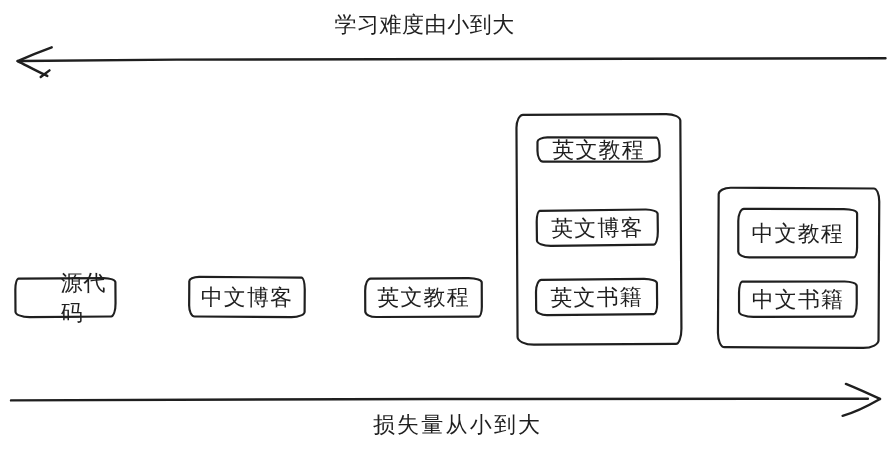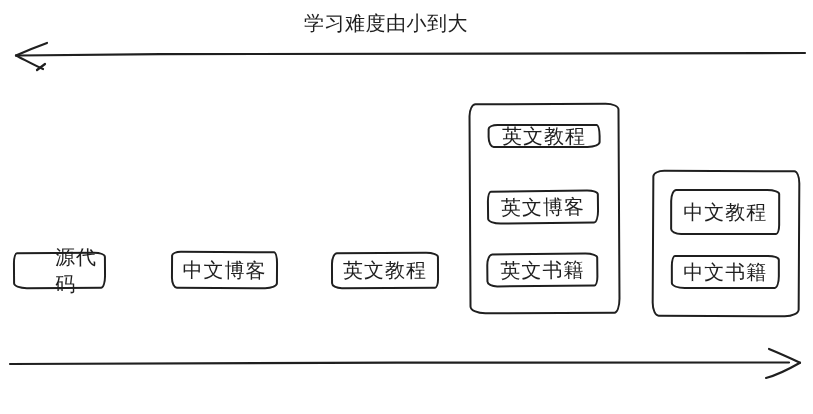--- a/index.html
+++ b/index.html
@@ -102,14 +102,15 @@
       <span>中文书籍</span>
     </div>
   </div>
 
   <svg class="arrow-svg bottom-arrow" viewBox="0 0 813 40" xmlns="http://www.w3.org/2000/svg">
     <path d="M10 20 C 250 18, 550 19, 789 18.5"></path>
     <path d="M769 5 C 780 9.5, 791 14.5, 800 18.7"></path>
     <path d="M800 18.7 C 789 25, 777 31, 766 34"></path>
   </svg>
 
+  <div class="axis-label bottom-label">损失量从小到大</div>
 
 </div>
 
 </body></html>

